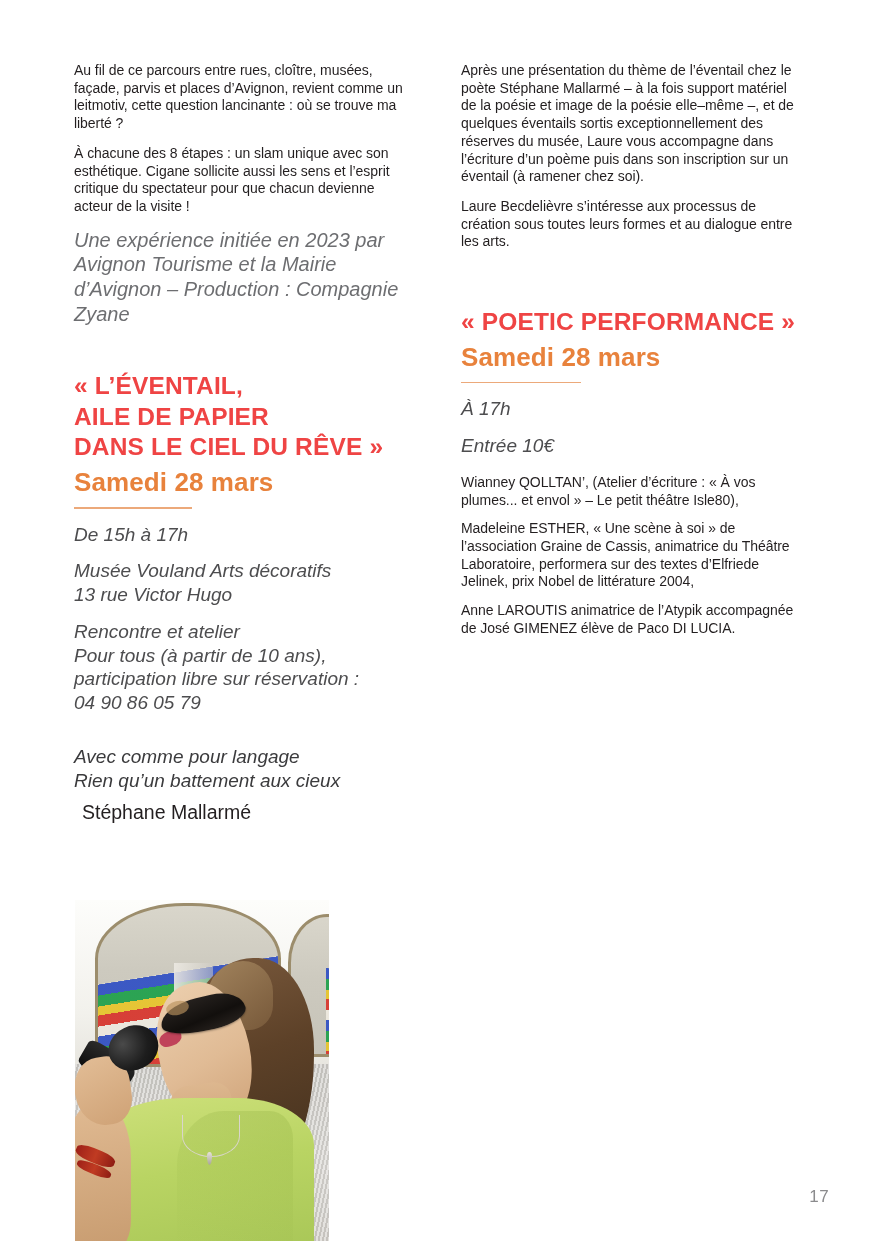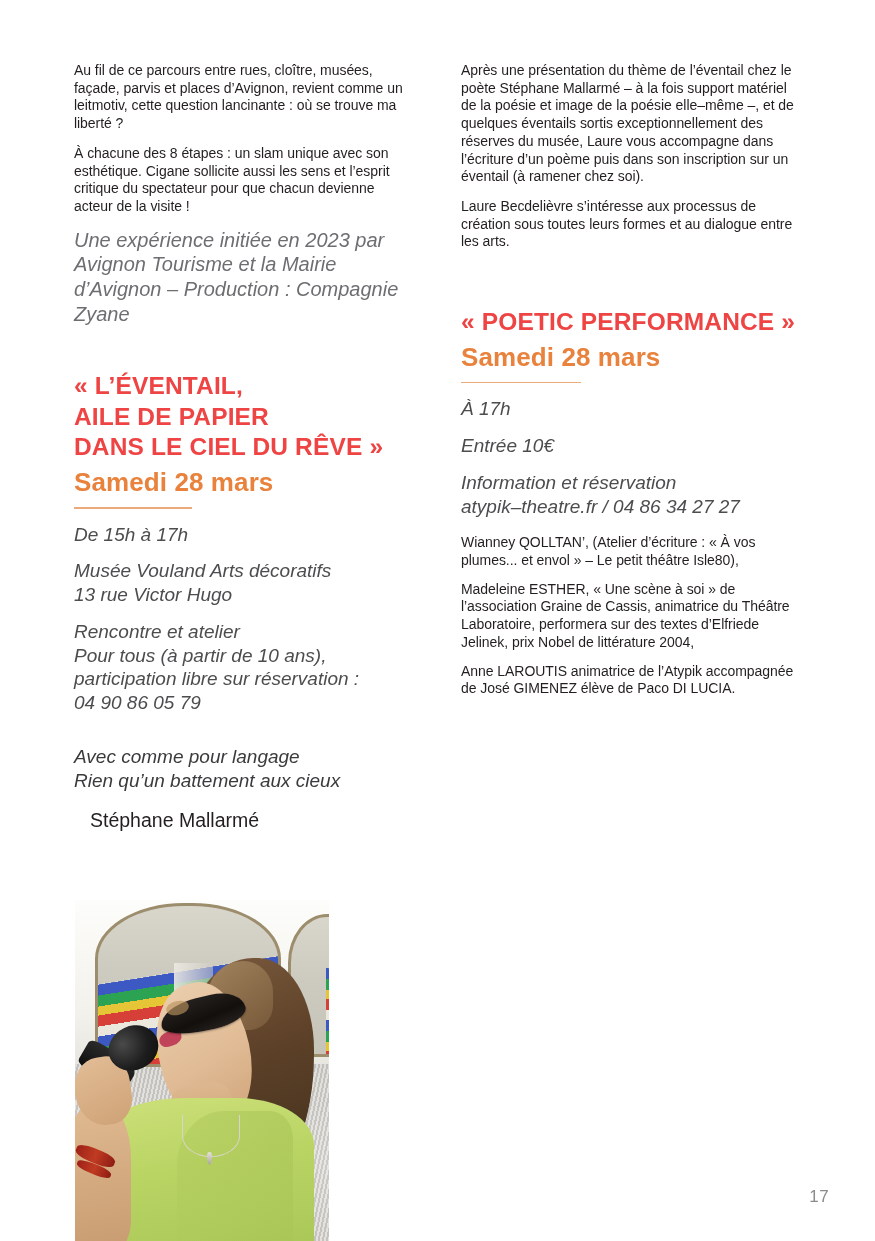--- a/index.html
+++ b/index.html
@@ -84,21 +84,21 @@
     line-height: 1.25;
     font-style: italic;
     color: #3b3b3d;
     margin: 0;
   }
   .poem-author {
     font-size: 19.5px;
     line-height: 1.25;
     color: #231f20;
     font-style: normal;
-    margin: 16px;
+    margin: 8px;
   }
 
   .spacer-lg { height: 44px; }
   .spacer-md { height: 30px; }
   .spacer-sm { height: 16px; }
 
   
   .photo-wrap {
     position: absolute;
     left: 75px;
@@ -433,24 +433,20 @@
 
       <div class="event-date">Samedi 28 mars</div>
 
       <div class="rule wide"></div>
 
       <div class="meta">À 17h</div>
 
 
       <div class="meta">Entrée 10€</div>
 
-      <div class="meta">
-        <span>Information et réservation</span><br>
-        <span>atypik–theatre.fr / 04 86 34 27 27</span>
-      </div>
     </div>
 
     <div class="spacer-sm"></div>
 
 
     <p class="body-text tight">Wianney QOLLTAN’, (Atelier d’écriture : « À vos plumes... et envol » – Le petit théâtre Isle80),</p>
 
     <p class="body-text tight">Madeleine ESTHER, « Une scène à soi » de l’association Graine de Cassis, animatrice du Théâtre Laboratoire, performera sur des textes d’Elfriede Jelinek, prix Nobel de littérature 2004,</p>
 
     <p class="body-text tight">Anne LAROUTIS animatrice de l’Atypik accompagnée de José GIMENEZ élève de Paco DI LUCIA.</p>

